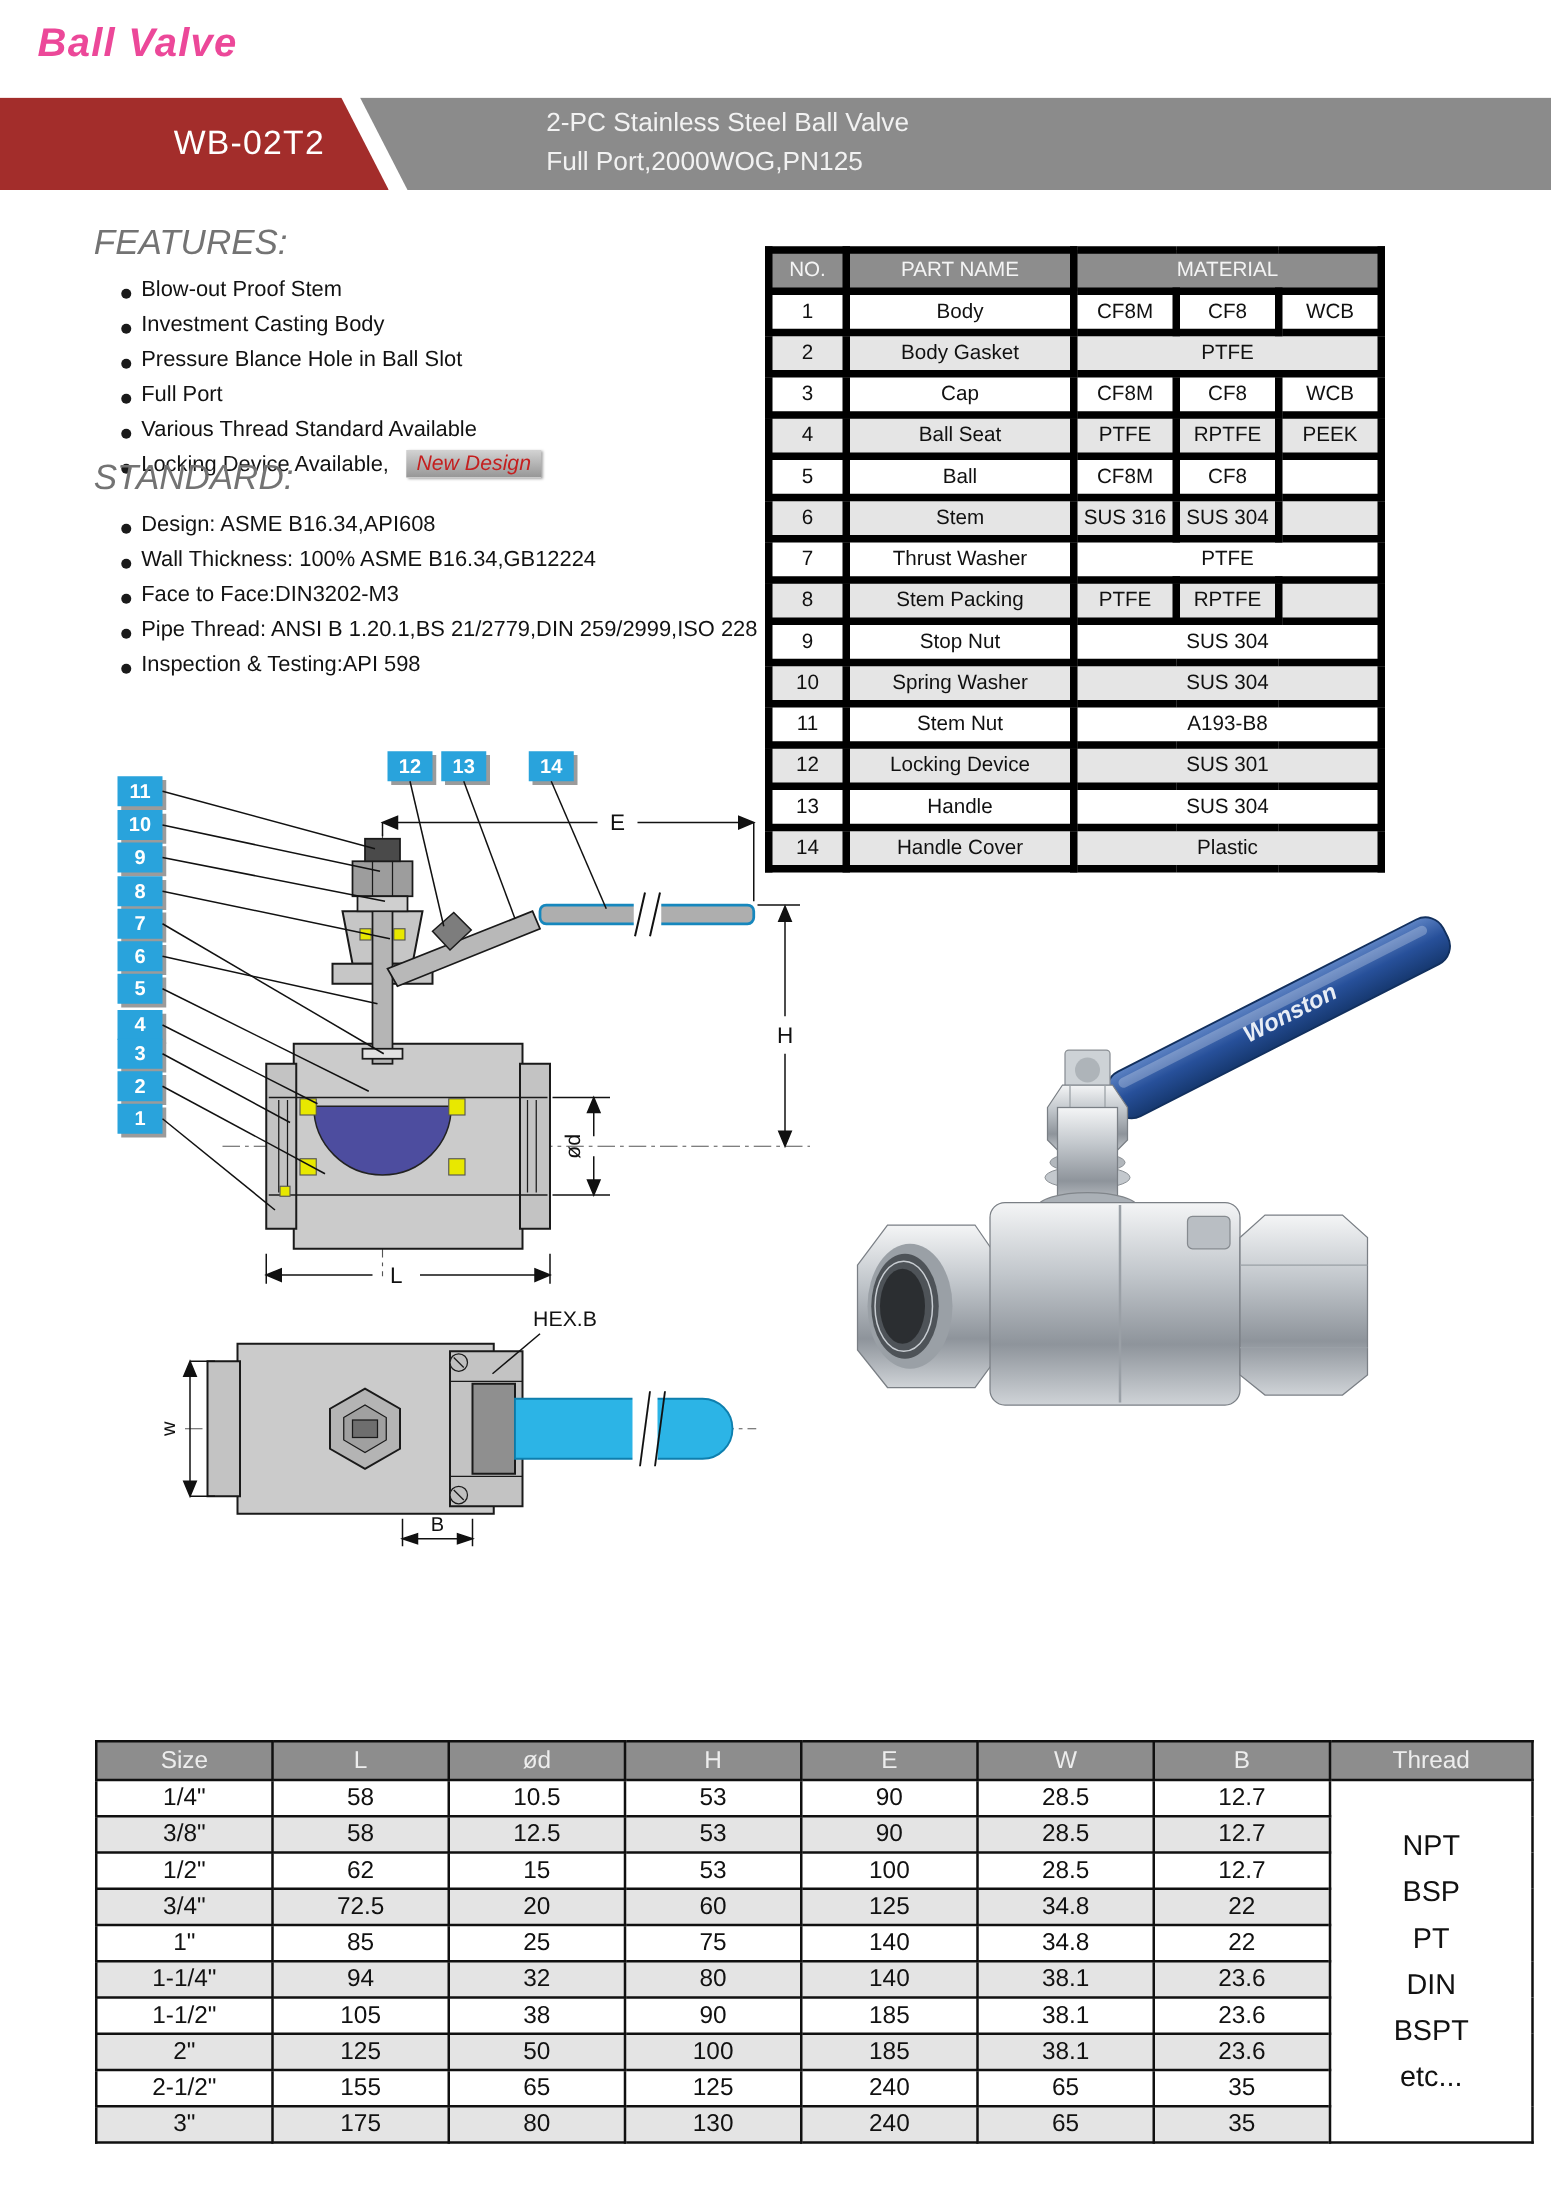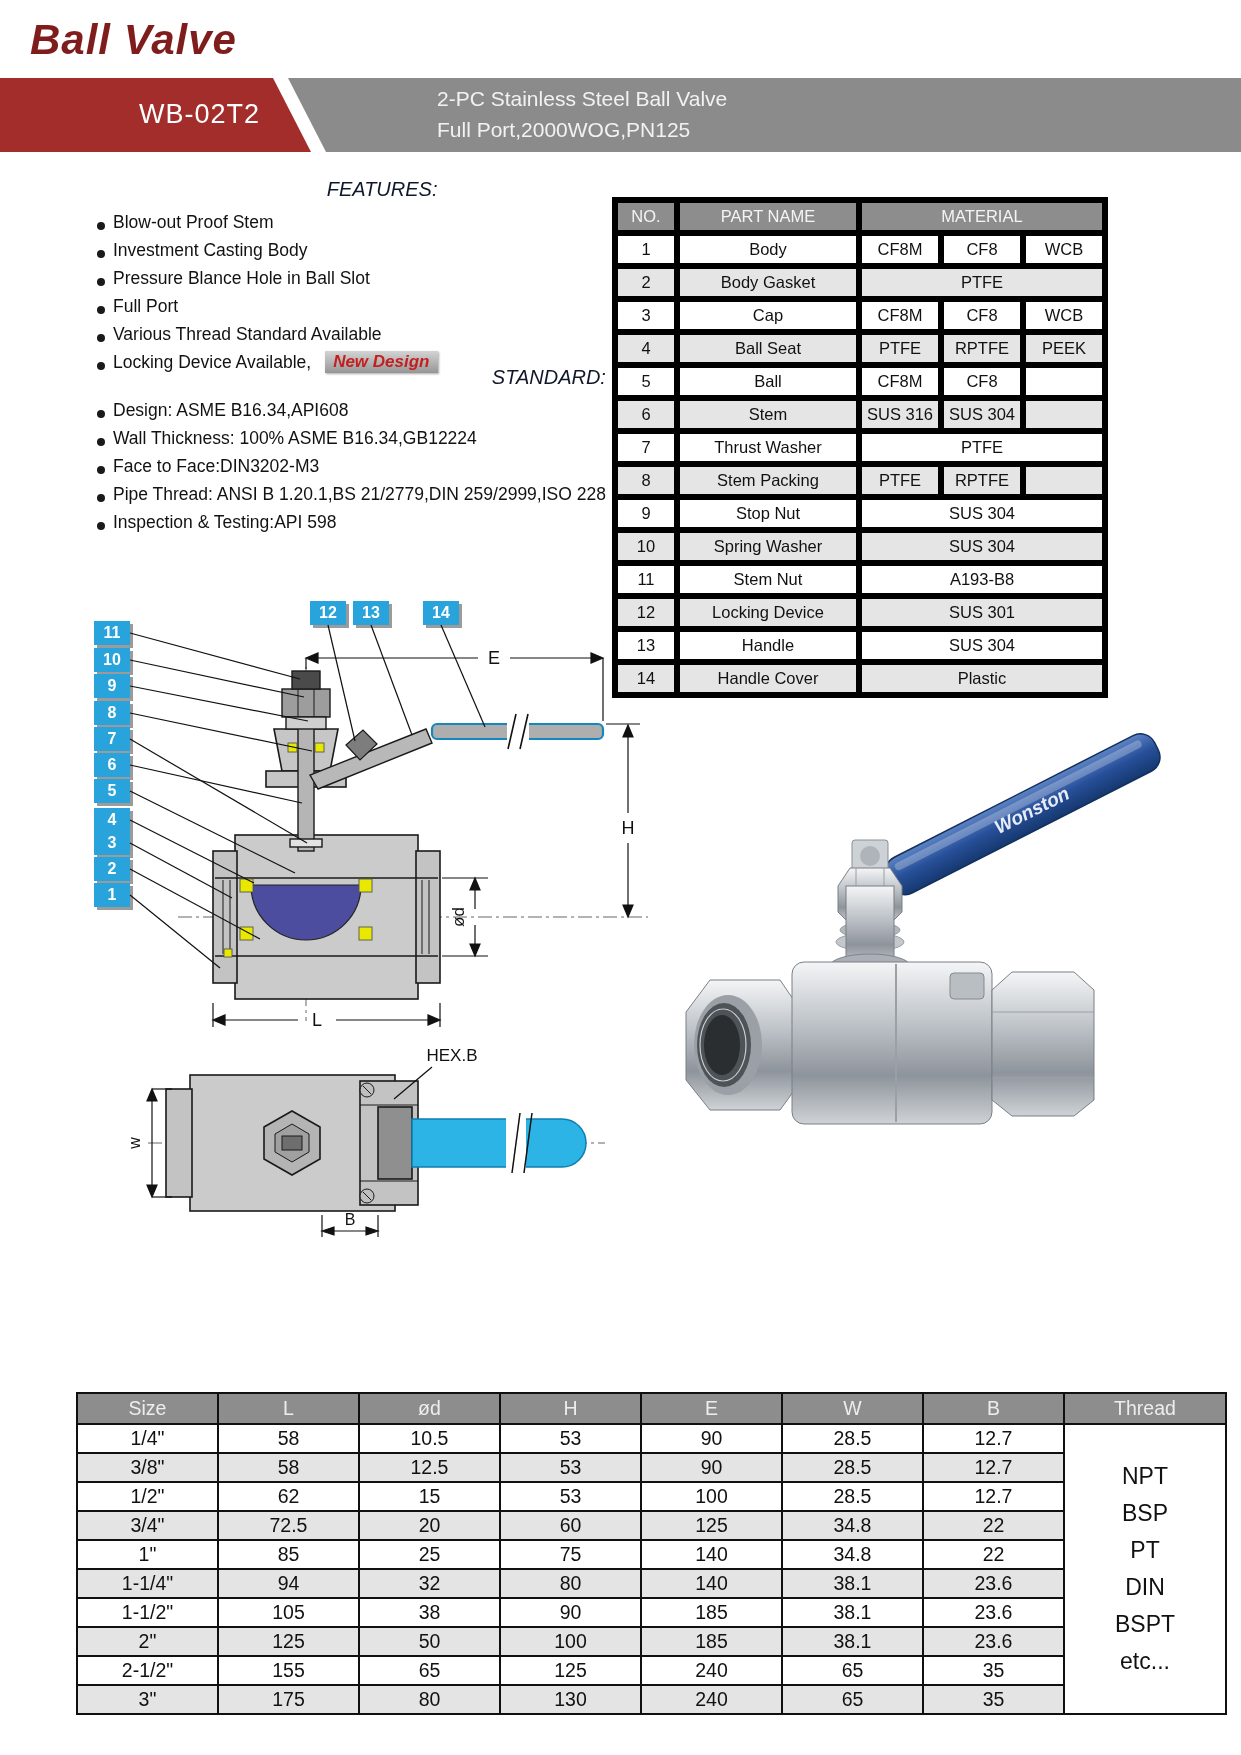--- a/index.html
+++ b/index.html
@@ -1,36 +1,36 @@
 <!DOCTYPE html>
 <html><head>
 <meta charset="utf-8">
 <style>
   html,body{margin:0;padding:0;background:#ffffff;}
   .page{position:relative;width:1241px;height:1755px;background:#ffffff;overflow:hidden;
         font-family:"Liberation Sans",sans-serif;color:#111;}
   
-  .title{position:absolute;left:30px;top:16px;font-size:42px;font-style:italic;
-         font-weight:bold;letter-spacing:1px;color:#7f1d1d;}
+  .title{position:absolute;left:30px;top:16px;font-size:32px;font-style:italic;
+         font-weight:bold;letter-spacing:1px;color:#ec4899;}
   .banner{position:absolute;top:78px;left:0;width:1241px;height:74px;}
   .banner-red{position:absolute;inset:0;clip-path:polygon(0 0,273px 0,311px 74px,0 74px);}
   .banner-gray{position:absolute;inset:0;clip-path:polygon(288px 0,1241px 0,1241px 74px,326px 74px);}
   .banner-model{position:absolute;left:60px;top:21px;width:200px;text-align:right;
                 color:#ffffff;font-size:27px;letter-spacing:1px;}
   .banner-desc{position:absolute;left:437px;top:5px;color:#f2f2f2;font-size:21px;line-height:31px;}
   
   .textblock{position:absolute;left:75px;}
   .features{top:178px;}
   .standard{top:366px;}
-  .blockhead{font-size:20px;font-style:italic;font-weight:normal;margin:0 0 10px 0;color:#0f172a;text-align:right;}
+  .blockhead{font-size:28px;font-style:italic;font-weight:normal;margin:0 0 10px 0;color:#737373;}
   ul.bullets{margin:0;padding:0;list-style:none;font-size:17.5px;color:#121212;}
   ul.bullets li{display:flex;align-items:center;margin:0 0 6px 22px;line-height:22px;}
   .dot{width:8px;height:8px;border-radius:50%;background:#1a1a1a;margin:7px 8px 0 0;flex:none;}
   .badge{display:inline-block;background:linear-gradient(180deg,#d3d3d3,#969696);
-         color:#c41f1f;font-style:italic;font-weight:bold;padding:0 8px;margin-left:14px;
+         color:#c41f1f;font-style:italic;font-weight:normal;padding:0 8px;margin-left:14px;
          font-size:17px;line-height:22px;box-shadow:1px 1px 2px rgba(0,0,0,.35);}
   
   .parts{position:absolute;left:612px;top:197px;border-collapse:collapse;}
   .parts th,.parts td{border:6px solid #000000;font-size:16.5px;font-weight:normal;
         text-align:center;padding:1px 3px;height:25px;}
   .parts th{background:#8d8d8d;color:#f4f4f4;}
   .parts .c-no{width:50px;}.parts .c-name{width:170px;}.parts .c-m{width:70px;}
   .parts tr.alt td{background:#e5e5e5;}
   
   .dims{position:absolute;left:76px;top:1392px;border-collapse:collapse;}

